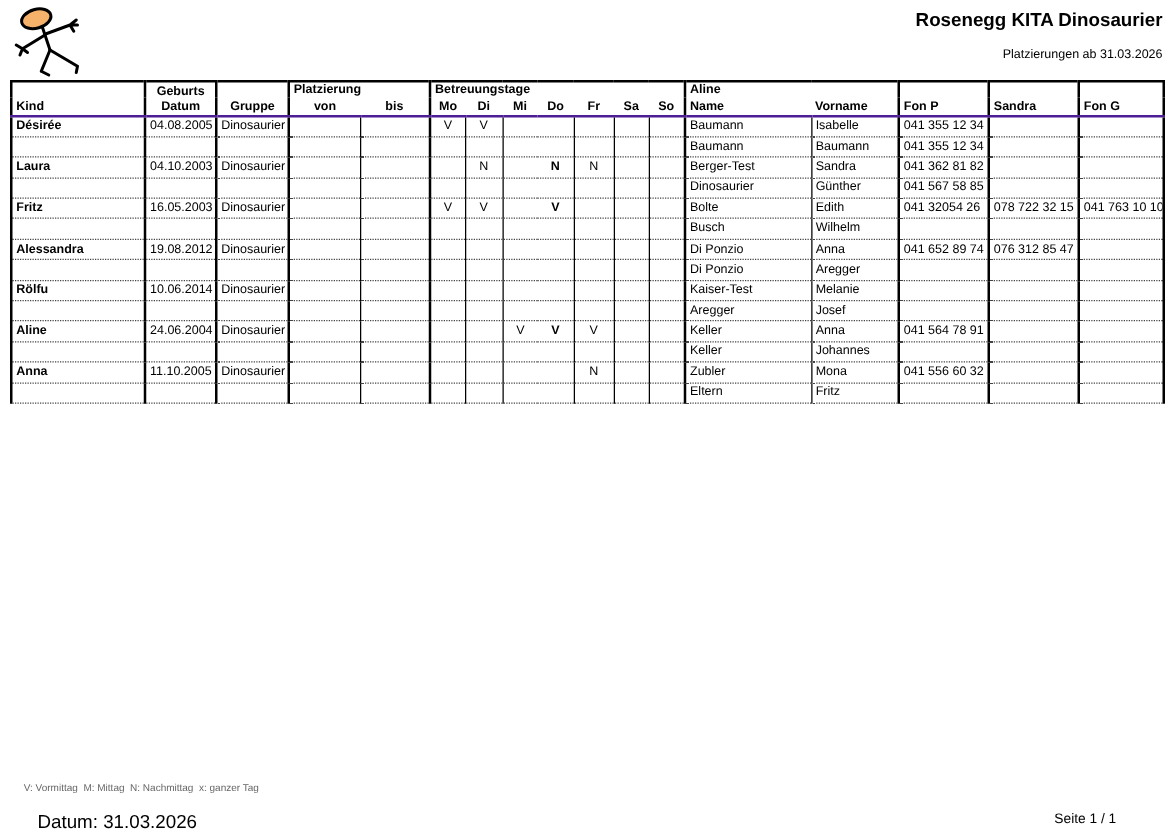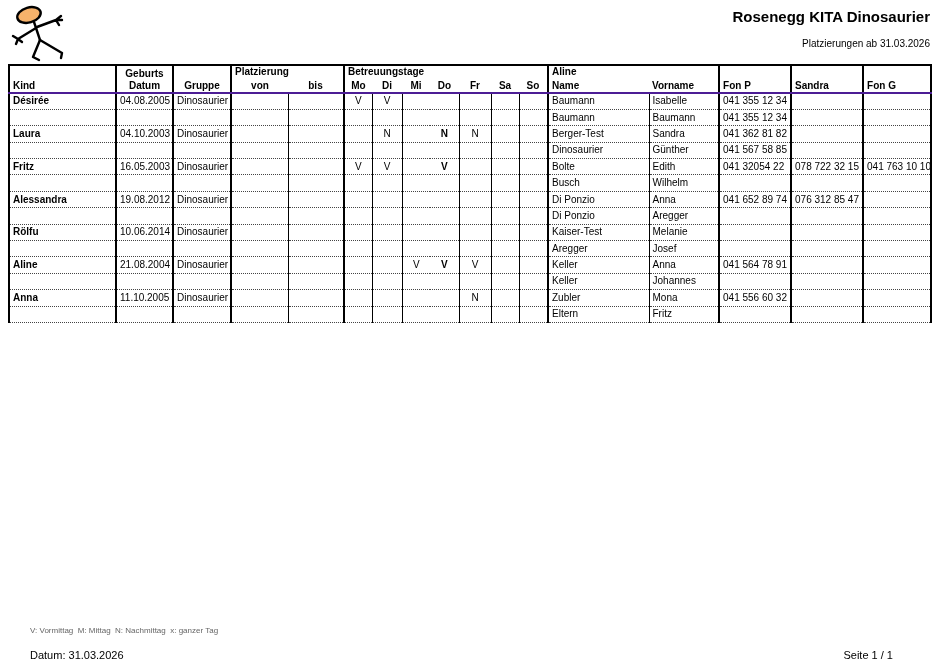--- a/index.html
+++ b/index.html
@@ -29,24 +29,24 @@
   th.hb, tr.h2 th { border-bottom:2px solid #4c1d95; }
   .txt-l { text-align:left; }
   .txt-c { text-align:center; }
   .bl0 { border-left:none;font-weight:bold; }
   .bl1 { border-left:1px solid #000; }
   .bl2 { border-left:2px solid #000; }
   tbody tr { height:16.4px; }
   tbody td { border-bottom:1px dotted #444; vertical-align:middle; }
 
   .legend {
-    position:absolute; left:30px; top:626px;
+    position:absolute; left:19px; top:626px;
     font-size:8px; color:#666; white-space:pre;
   }
-  .footer-datum { position:absolute; left:30px; top:649px; font-size:11px; }
+  .footer-datum { position:absolute; left:30px; top:649px; font-size:15px; }
   .footer-seite { position:absolute; right:45px; top:649px; font-size:11px; }
 </style>
 </head>
 <body>
 
 <svg class="logo" viewBox="0 0 64 64" xmlns="http://www.w3.org/2000/svg">
   <g fill="none" stroke="#000" stroke-width="2.4" stroke-linecap="round">
     <ellipse cx="23" cy="13" rx="12" ry="7.5" transform="rotate(-16 23 13)" fill="#F6B26B"></ellipse>
     <path d="M28 20 L34 38"></path>
     <path d="M30 26 L12 37 M12 37 l-5 -3 M12 37 l-2 5 M12 37 l4 3"></path>
@@ -193,21 +193,21 @@
         <td class="bl1 txt-c"></td>
         <td class="bl2 txt-c">V</td>
         <td class="bl1 txt-c">V</td>
         <td class="bl1 txt-c"></td>
         <td class="bl0 txt-c">V</td>
         <td class="bl1 txt-c"></td>
         <td class="bl1 txt-c"></td>
         <td class="bl1 txt-c"></td>
         <td class="bl2 txt-l">Bolte</td>
         <td class="bl1 txt-l">Edith</td>
-        <td class="bl2 txt-l">041 32054 22</td>
+        <td class="bl2 txt-l">041 32054 26</td>
         <td class="bl2 txt-l">078 722 32 15</td>
         <td class="bl2 txt-l">041 763 10 10</td>
       </tr>
       <tr>
         <td class="bl0 txt-l"></td>
         <td class="bl2 txt-c"></td>
         <td class="bl2 txt-c"></td>
         <td class="bl2 txt-c"></td>
         <td class="bl1 txt-c"></td>
         <td class="bl2 txt-c"></td>
@@ -294,21 +294,21 @@
         <td class="bl1 txt-c"></td>
         <td class="bl1 txt-c"></td>
         <td class="bl2 txt-l">Aregger</td>
         <td class="bl1 txt-l">Josef</td>
         <td class="bl2 txt-l"></td>
         <td class="bl2 txt-l"></td>
         <td class="bl2 txt-l"></td>
       </tr>
       <tr>
         <td class="bl0 txt-l">Aline</td>
-        <td class="bl2 txt-c">21.08.2004</td>
+        <td class="bl2 txt-c">24.06.2004</td>
         <td class="bl2 txt-c">Dinosaurier</td>
         <td class="bl2 txt-c"></td>
         <td class="bl1 txt-c"></td>
         <td class="bl2 txt-c"></td>
         <td class="bl1 txt-c"></td>
         <td class="bl1 txt-c">V</td>
         <td class="bl0 txt-c">V</td>
         <td class="bl1 txt-c">V</td>
         <td class="bl1 txt-c"></td>
         <td class="bl1 txt-c"></td>

